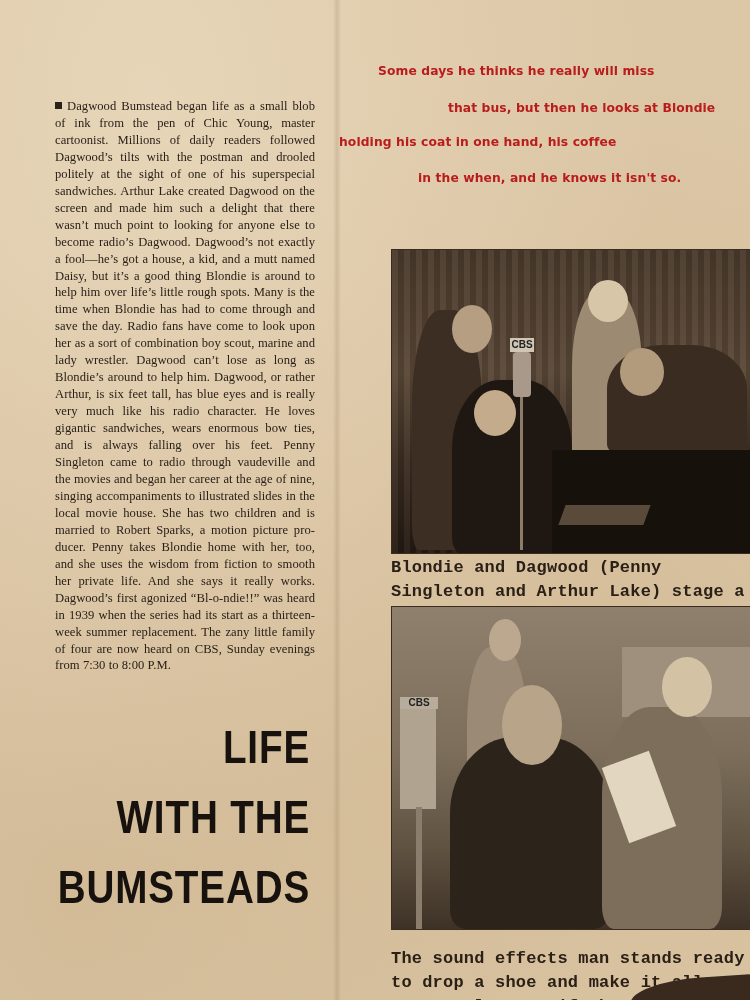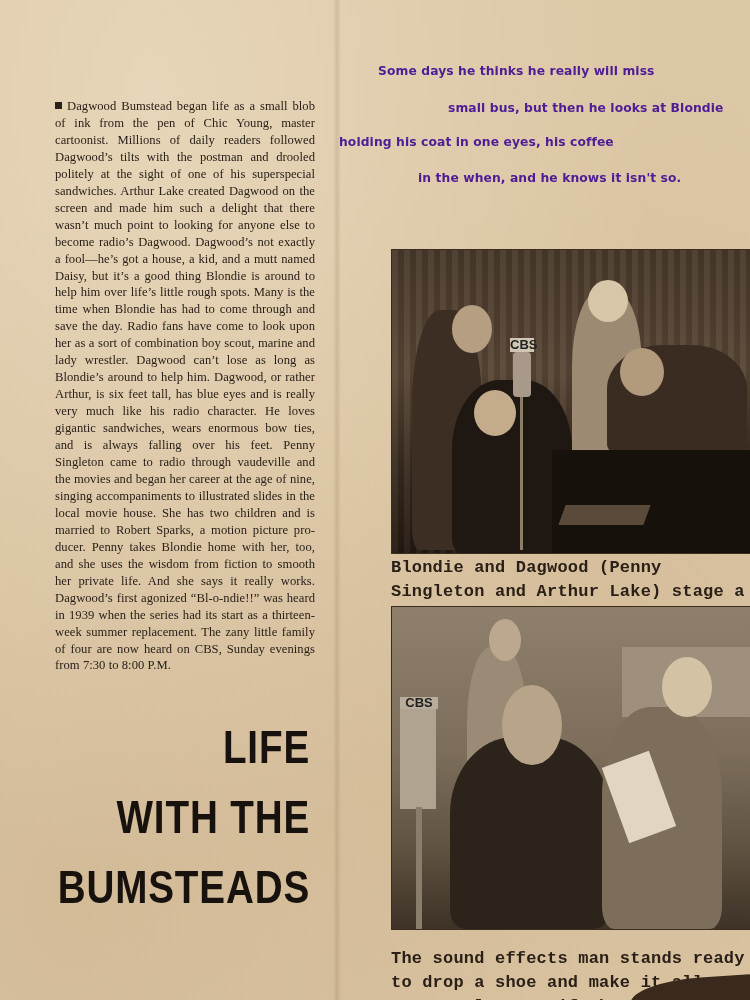--- a/index.html
+++ b/index.html
@@ -28,21 +28,21 @@
   }
   .headline {
     position:absolute; right:440px; top:712px; width:320px; text-align:right;
     font-family: "Liberation Sans", sans-serif; font-weight:bold;
     font-size:46px; line-height:70px; letter-spacing:1px; color:#17120d;
     transform:scaleX(0.84); transform-origin:right center;
   }
   .headline div { white-space:nowrap; }
   .pull {
     font-family: "DejaVu Sans", sans-serif; font-size:12.3px; font-weight:bold;
-    color:#4c1d95; position:absolute; white-space:nowrap; letter-spacing:0.1px;
+    color:#b91c1c; position:absolute; white-space:nowrap; letter-spacing:0.1px;
   }
   .photo {
     position:absolute; border:1px solid #3a2c1f; overflow:hidden;
   }
   .photo1 { left:391px; top:249px; width:359px; height:303px;
     background:linear-gradient(180deg,#4a3a2c 0%,#5a4837 40%,#3b2d21 70%,#241a12 100%); }
   .photo2 { left:391px; top:606px; width:359px; height:322px;
     background:linear-gradient(180deg,#8e806c 0%,#7c6e5b 45%,#5f5241 75%,#3e3227 100%); }
   .curtain { position:absolute; inset:0;
     background:repeating-linear-gradient(90deg, rgba(255,255,255,0.04) 0 6px, rgba(0,0,0,0.10) 6px 12px); }
@@ -52,31 +52,31 @@
     font-family: Liberation Mono, monospace; font-weight:bold;
     font-size:17px; line-height:24px; color:#2a2017; letter-spacing:0.2px;
   }
   .tear {
     position:absolute; left:630px; top:978px; width:130px; height:30px;
     background:#3a2a1d; border-radius:55% 10% 0 0 / 70% 20% 0 0;
     transform:rotate(-4deg);
   }
   .mic-plate {
     position:absolute; font-family:"Liberation Sans",sans-serif; font-weight:bold;
-    font-size:13px; color:#222; background:#cfc6b3; text-align:center;
+    font-size:10px; color:#222; background:#cfc6b3; text-align:center;
   }
 </style>
 </head>
 <body>
 
 <div class="fold"></div>
 
 <div class="pull" style="left:378px; top:64px;">Some days he thinks he really will miss</div>
-<div class="pull" style="left:448px; top:101px;">small bus, but then he looks at Blondie</div>
-<div class="pull" style="left:339px; top:135px;">holding his coat in one eyes, his coffee</div>
+<div class="pull" style="left:448px; top:101px;">that bus, but then he looks at Blondie</div>
+<div class="pull" style="left:339px; top:135px;">holding his coat in one hand, his coffee</div>
 <div class="pull" style="left:418px; top:171px;">in the when, and he knows it isn't so.</div>
 
 <div class="body-col">
   <span class="bullet"></span><span>Dagwood Bumstead began life as a small blob of ink from the pen of Chic Young, master cartoonist. Millions of daily readers fol­lowed Dagwood’s tilts with the postman and drooled politely at the sight of one of his super­special sandwiches. Arthur Lake created Dag­wood on the screen and made him such a delight that there wasn’t much point to look­ing for anyone else to become radio’s Dag­wood. Dagwood’s not exactly a fool—he’s got a house, a kid, and a mutt named Daisy, but it’s a good thing Blondie is around to help him over life’s little rough spots. Many is the time when Blondie has had to come through and save the day. Radio fans have come to look upon her as a sort of combination boy scout, marine and lady wrestler. Dagwood can’t lose as long as Blondie’s around to help him. Dagwood, or rather Arthur, is six feet tall, has blue eyes and is really very much like his radio character. He loves gigantic sandwiches, wears enormous bow ties, and is always fall­ing over his feet. Penny Singleton came to radio through vaudeville and the movies and began her career at the age of nine, singing accompaniments to illustrated slides in the local movie house. She has two children and is mar­ried to Robert Sparks, a motion picture pro­ducer. Penny takes Blondie home with her, too, and she uses the wisdom from fiction to smooth her private life. And she says it really works. Dagwood’s first agonized “Bl-o-ndie!!” was heard in 1939 when the series had its start as a thirteen-week summer replacement. The zany little family of four are now heard on CBS, Sunday evenings from 7:30 to 8:00 P.M.</span>
 </div>
 
 <div class="headline">
   <div>LIFE</div>
   <div>WITH THE</div>
   <div>BUMSTEADS</div>

